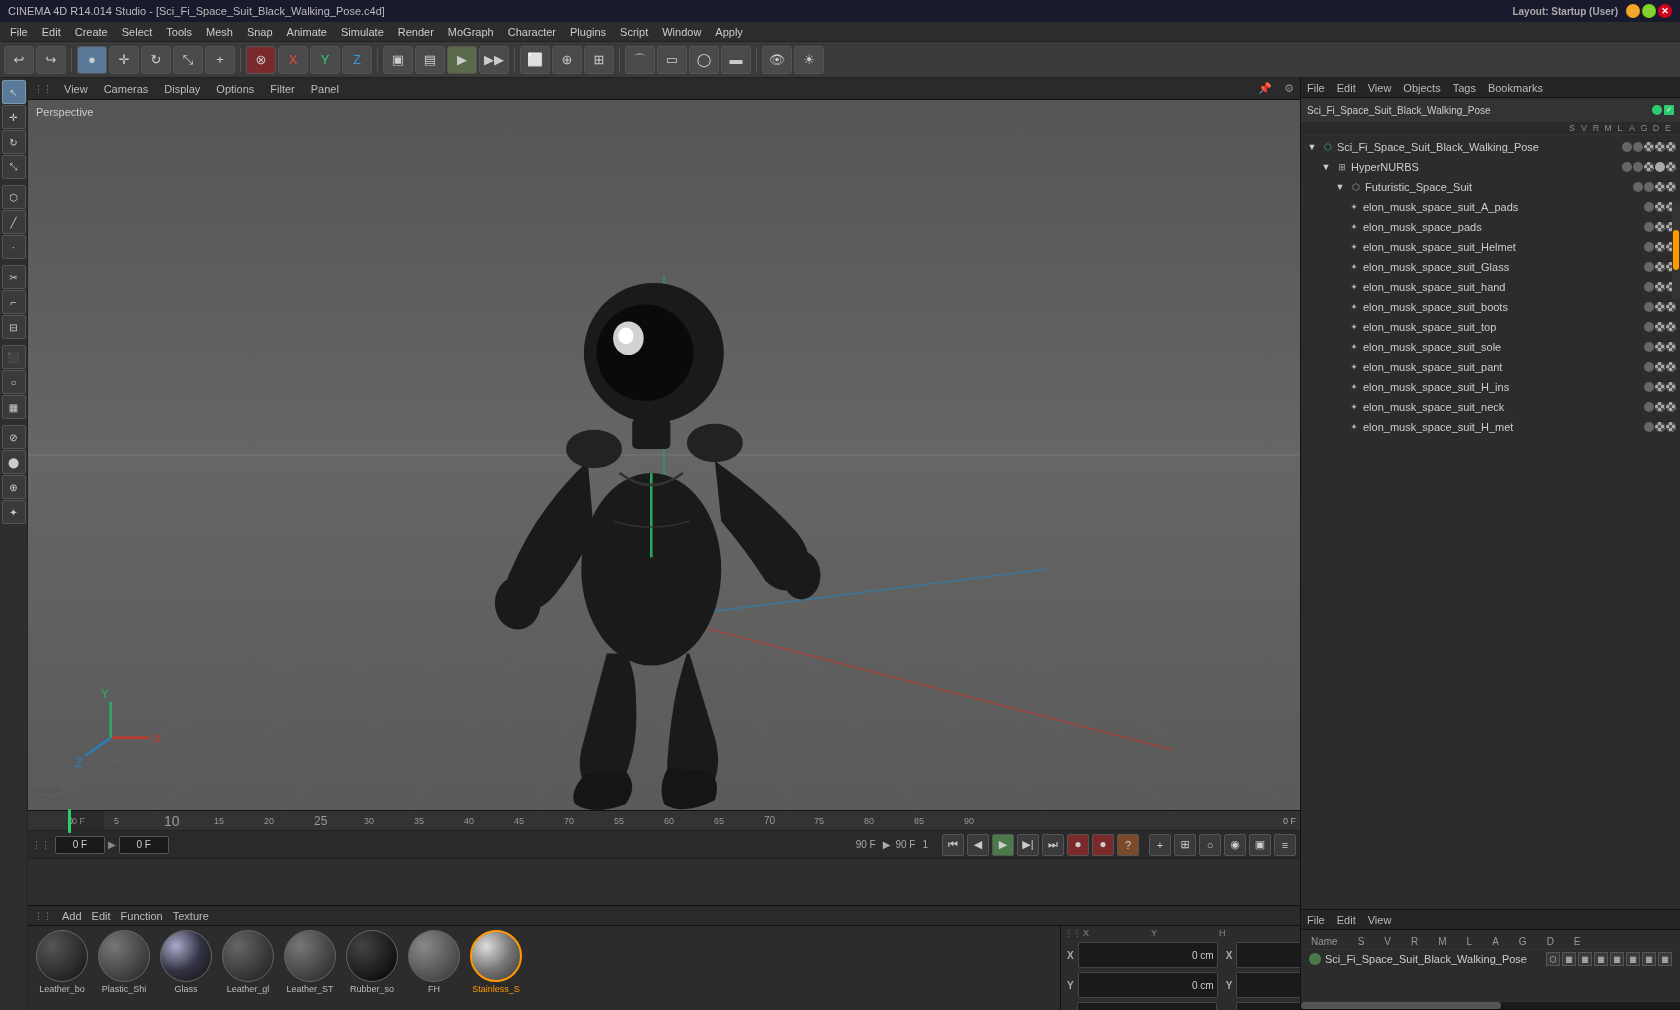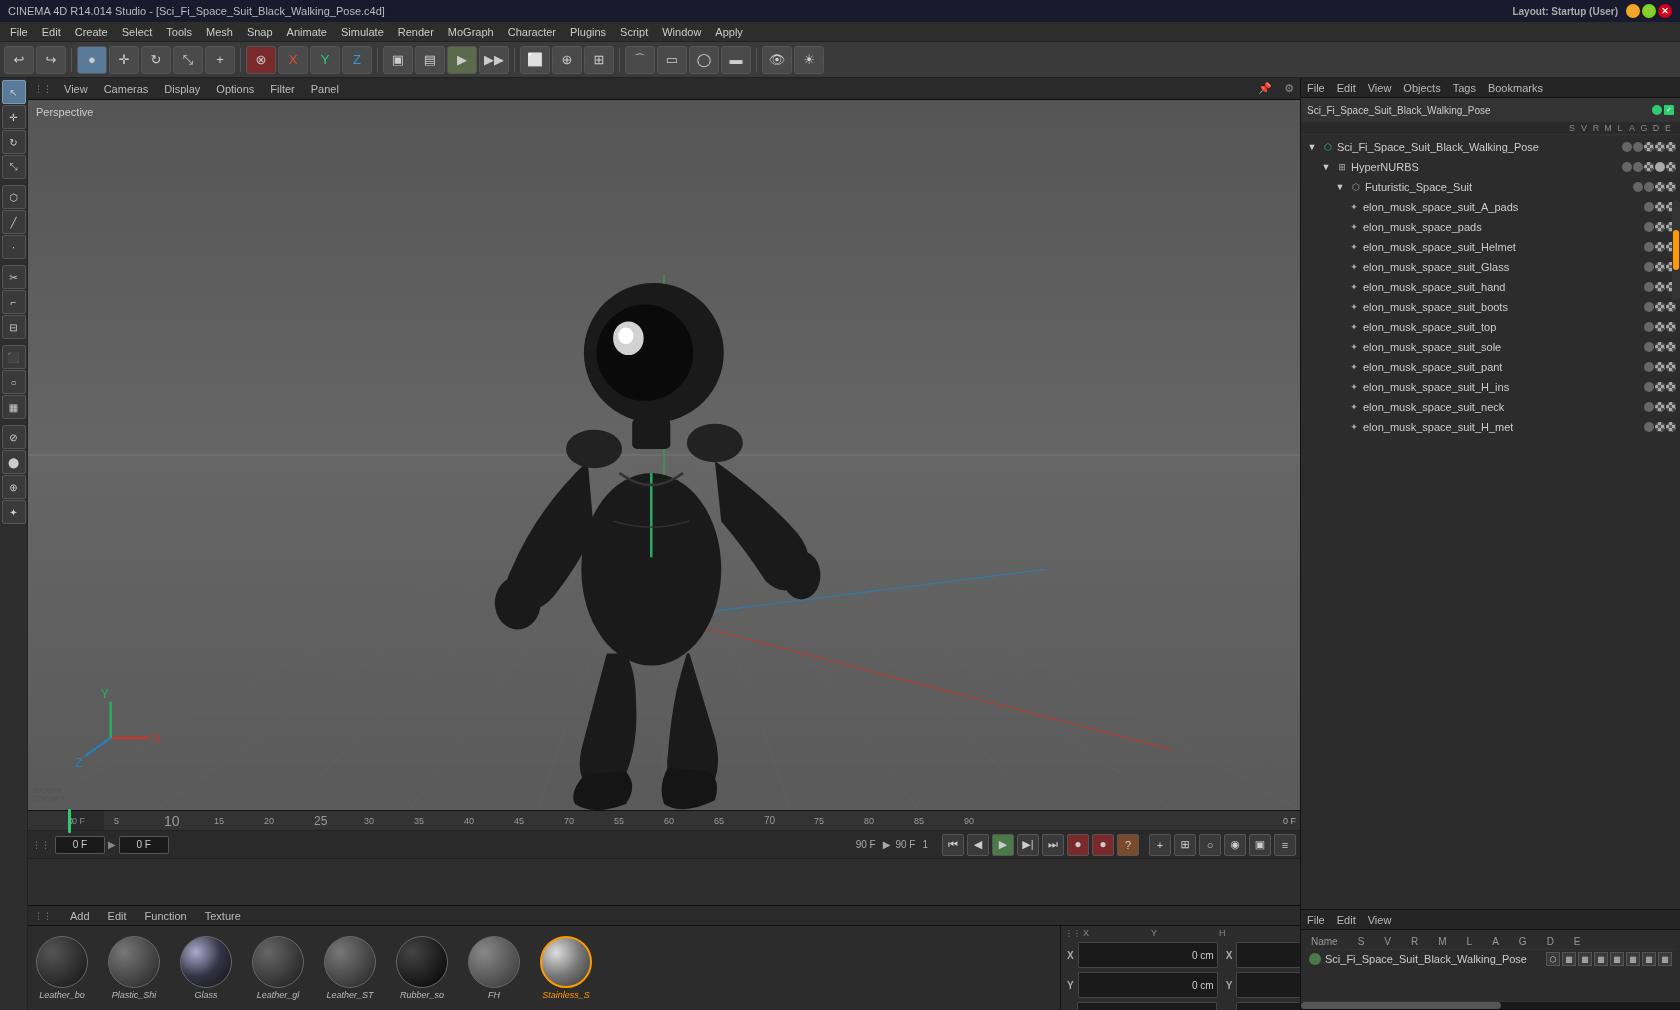--- a/index.html
+++ b/index.html
@@ -241,29 +241,28 @@
     #material-menu {
       background: #2a2a2a;
       height: 20px;
       display: flex;
       align-items: center;
       padding: 0 6px;
       gap: 10px;
       border-bottom: 1px solid #111;
       flex-shrink: 0;
     }
-    .mat-menu { font-size: 11px; color: #bbb; cursor: pointer; margin-left: 8px; }
+    .mat-menu { font-size: 11px; color: #bbb; cursor: pointer; }
     #material-list {
       display: flex;
       flex: 1;
-      align-items: center;
+      align-items: flex-start;
       padding: 4px 4px;
-      gap: 12px;
+      gap: 2px;
       overflow-x: auto;
-      font-style: italic;
     }
     .material-item {
       display: flex;
       flex-direction: column;
       align-items: center;
       cursor: pointer;
       width: 60px;
     }
     .material-sphere {
       width: 52px; height: 52px;

